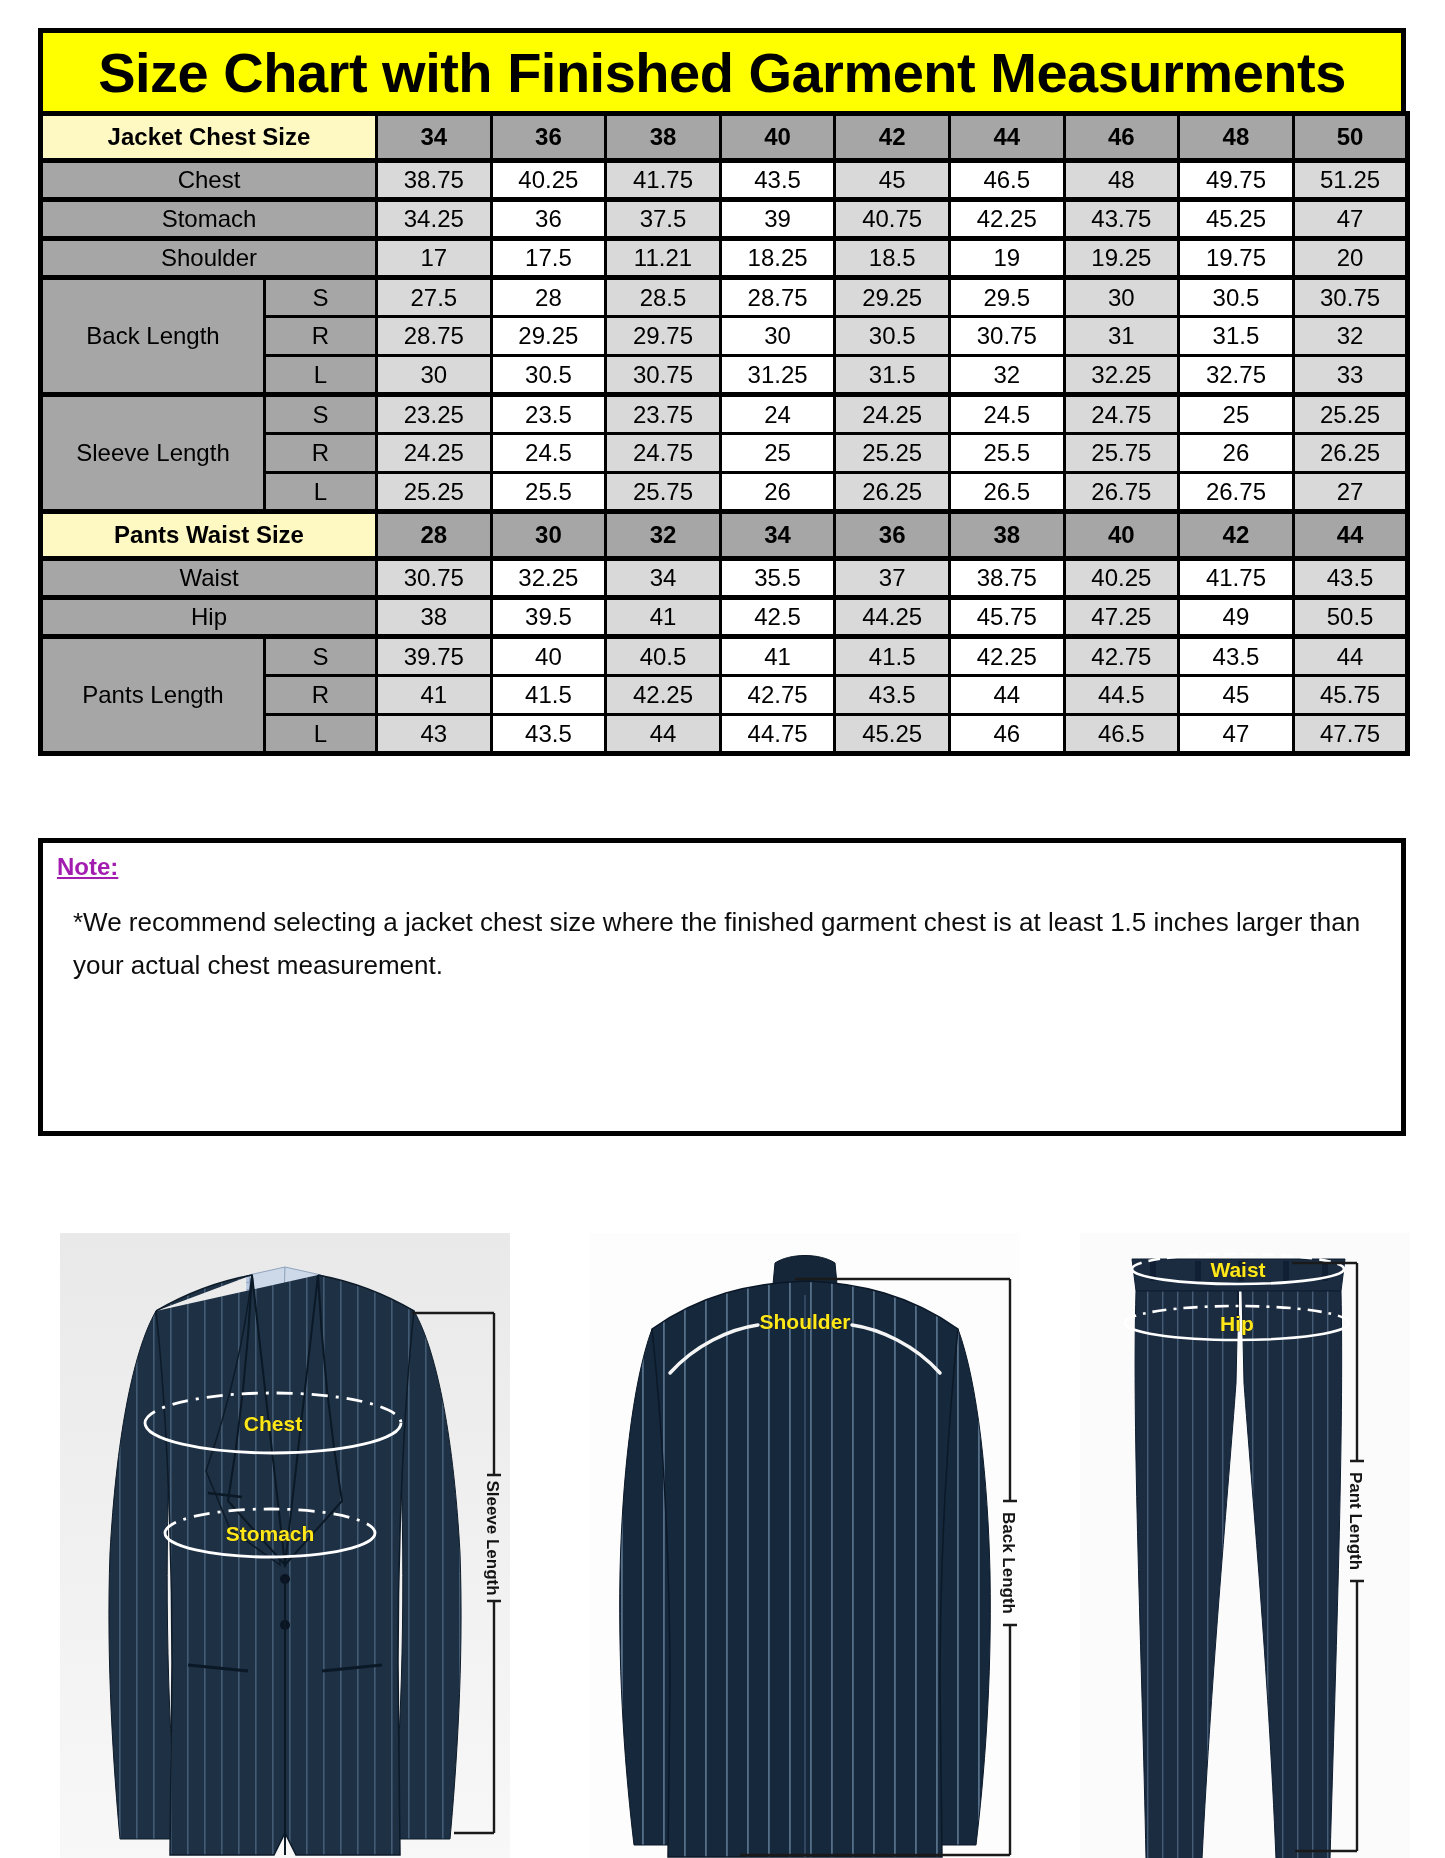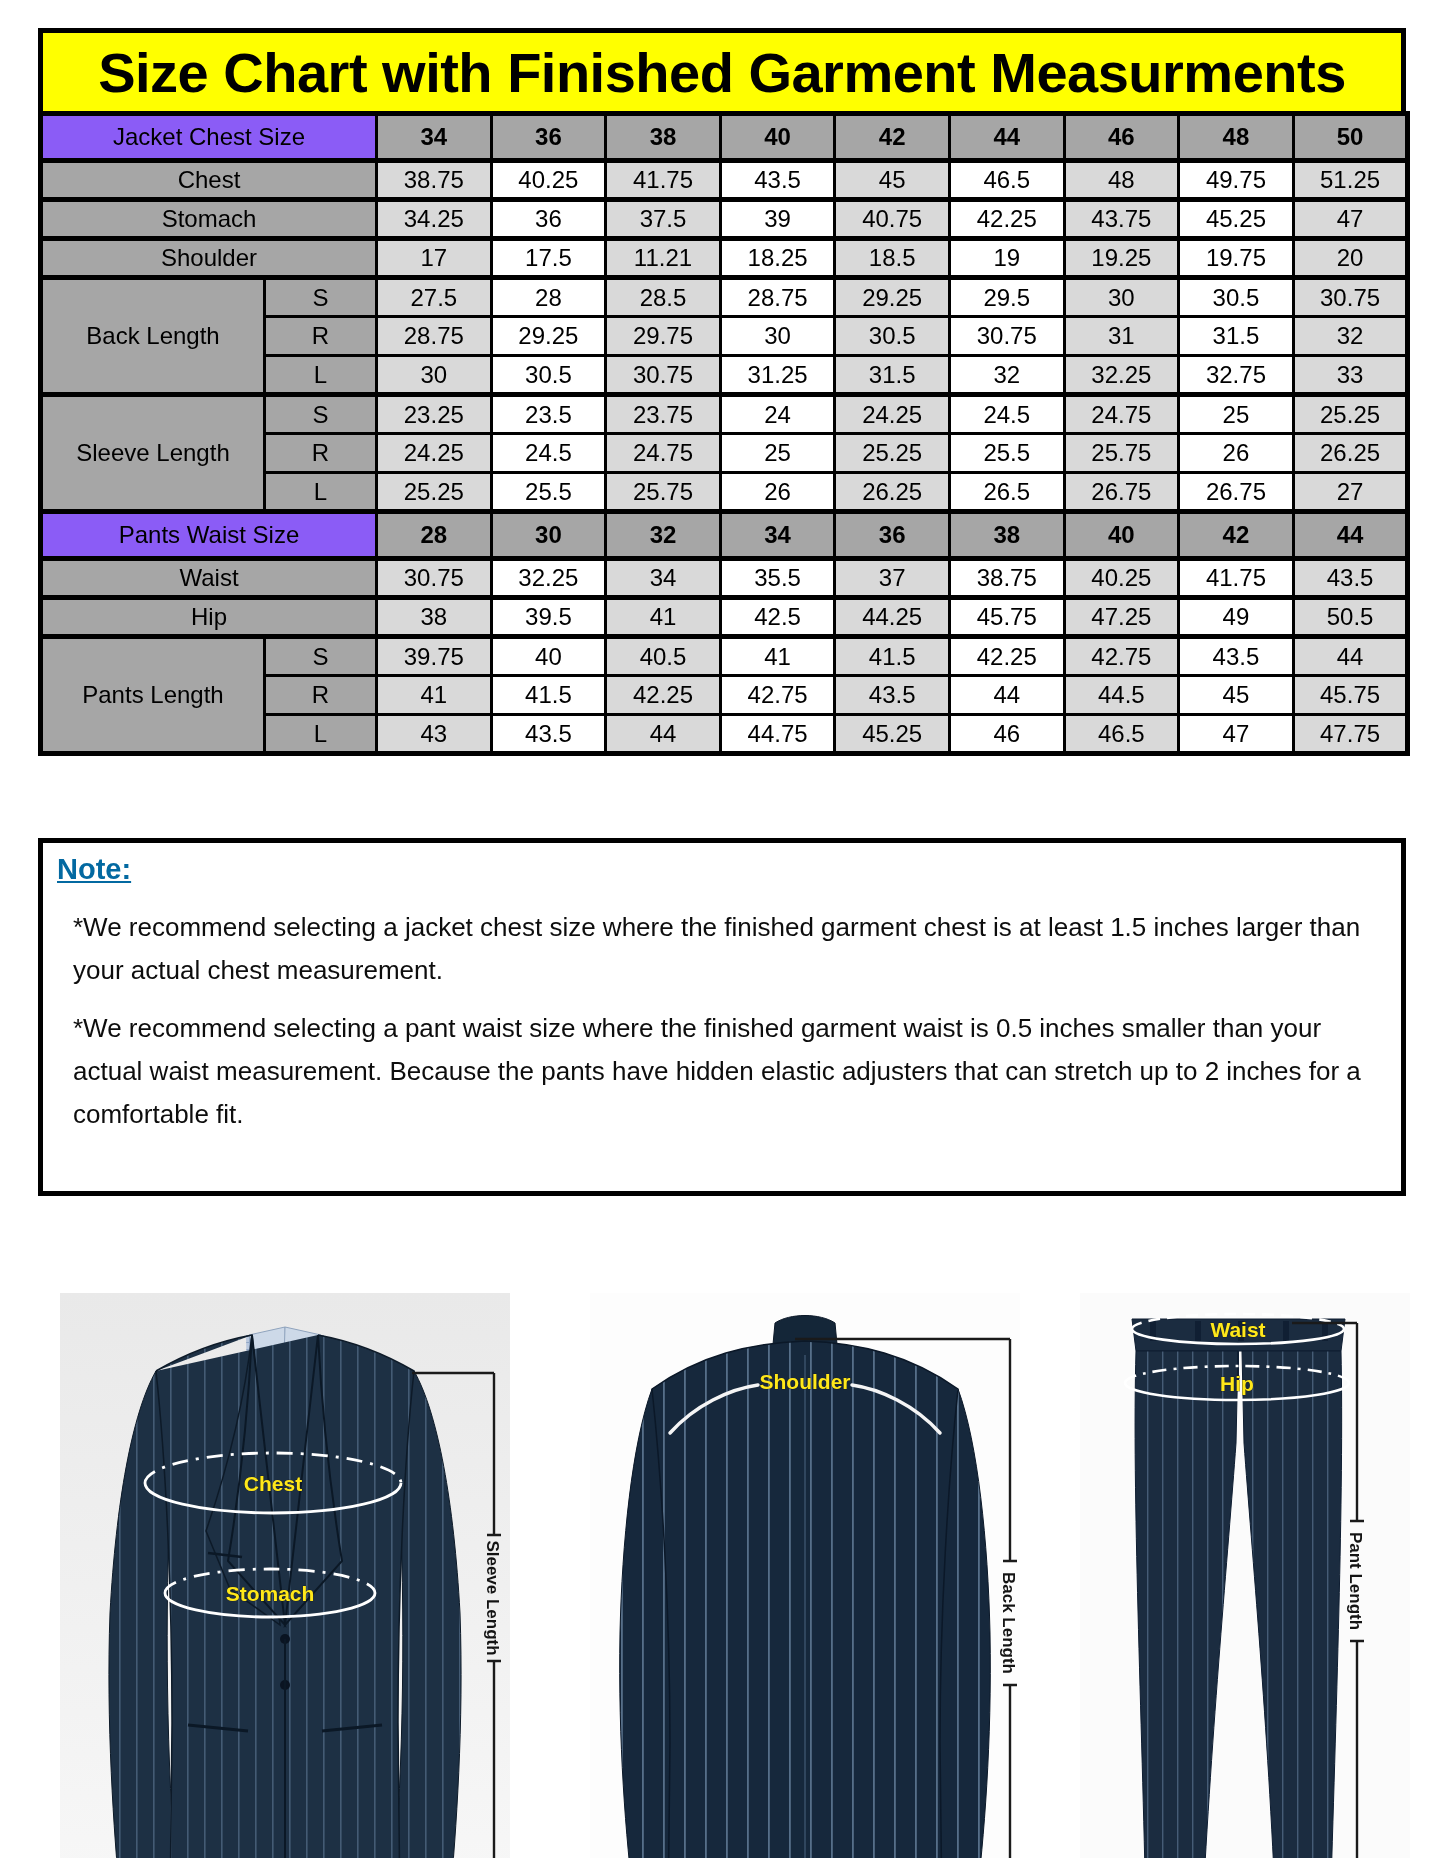--- a/index.html
+++ b/index.html
@@ -22,33 +22,33 @@
   table.size-chart {
     border-collapse:collapse; width:100%; table-layout:fixed;
     margin-top:-5px; border:5px solid #000;
   }
   table.size-chart td {
     border:3px solid #000; text-align:center; vertical-align:middle;
     padding:0; font-size:24px; height:39px; overflow:hidden;
   }
   tr.group-start td { border-top-width:5px; }
   tr.size-header td { height:47px; }
-  td.section-label { background:#8b5cf6; font-weight:normal; font-size:29px; }
+  td.section-label { background:#fef9c3; font-weight:bold; font-size:29px; }
   td.size-cell  { background:#a6a6a6; font-weight:bold; font-size:25px; }
   td.label-cell { background:#a6a6a6; }
   td.c-lt { background:#d9d9d9; }
   td.c-wh { background:#ffffff; }
 
   
   .note-box {
     border:5px solid #000; margin-top:82px; min-height:298px;
     padding:8px 16px 40px 14px; background:#fff;
   }
   .note-heading {
-    color:#0369a1; font-weight:bold; font-size:29px;
+    color:#a21caf; font-weight:bold; font-size:24px;
     text-decoration:underline; display:inline-block; margin:2px 0 4px 0;
   }
   .note-text p { margin:16px; font-size:26px; line-height:1.64; color:#0d0d0d; }
 
   
   .figures { position:relative; height:628px; margin-top:97px; }
   .fig { position:absolute; top:0; }
   .fig-front { left:22px; }
   .fig-back  { left:552px; }
   .fig-pants { left:1042px; }
@@ -271,21 +271,20 @@
           <td class="data-cell c-wh">47</td>
           <td class="data-cell c-lt">47.75</td>
         </tr>
       </tbody>
   </table>
 
   <div class="note-box">
     <span class="note-heading">Note:</span>
     <div class="note-text">
       <p>*We recommend selecting a jacket chest size where the finished garment chest is at least 1.5 inches larger than your actual chest measurement.</p>
-      <p>*We recommend selecting a pant waist size where the finished garment waist is 0.5 inches smaller than your actual waist measurement. Because the pants have hidden elastic adjusters that can stretch up to 2 inches for a comfortable fit.</p>
     </div>
   </div>
 
   <div class="figures">
 
     <svg class="fig fig-front" width="450" height="628" viewBox="0 0 450 628">
       <defs>
         <linearGradient id="bgF" x1="0" y1="0" x2="0" y2="1">
           <stop offset="0" stop-color="#e9e9e9"></stop>
             <stop offset="1" stop-color="#f8f8f8"></stop>

